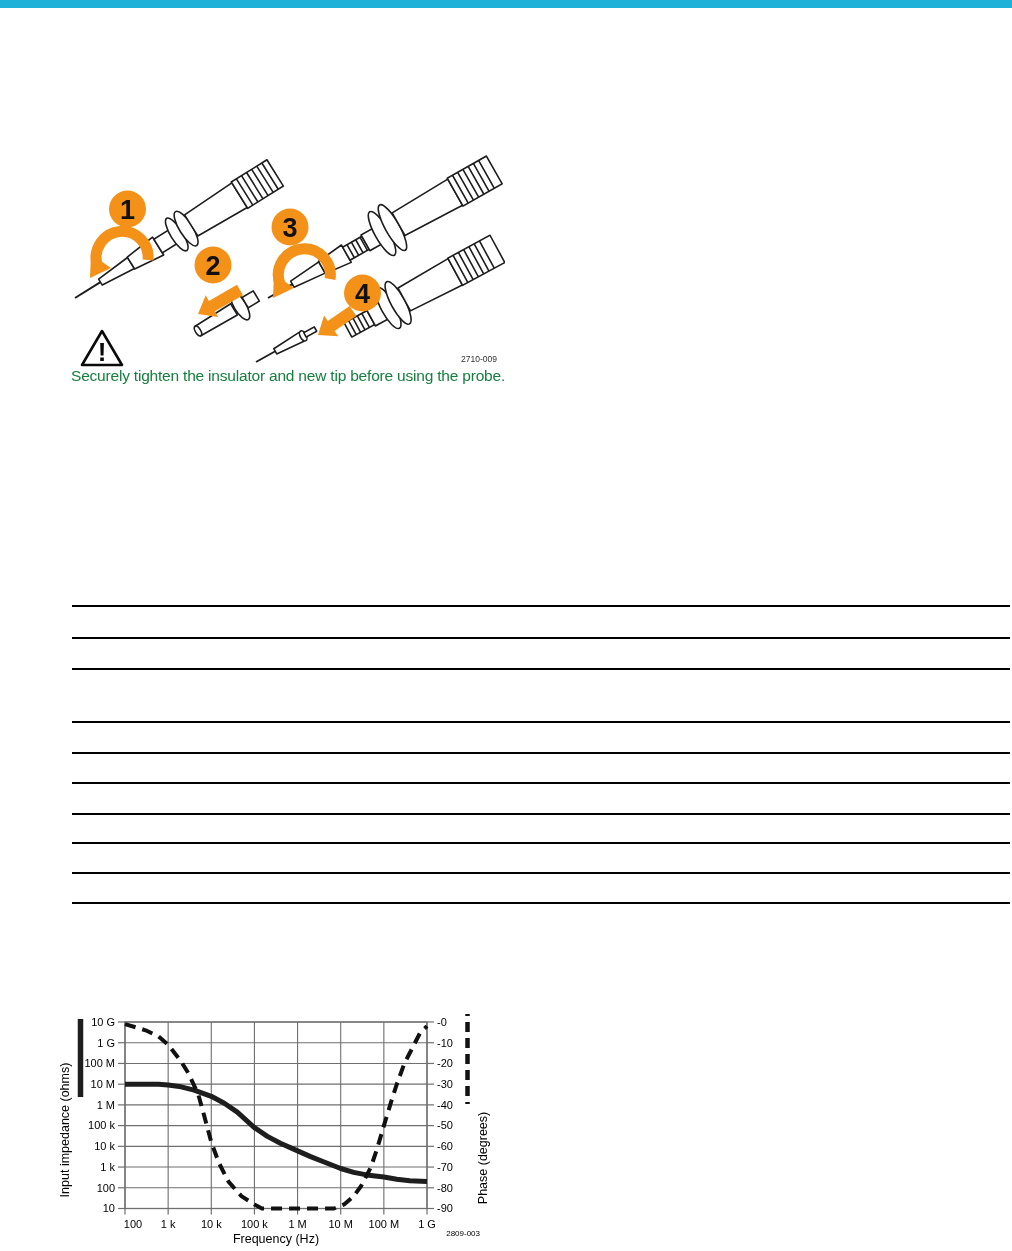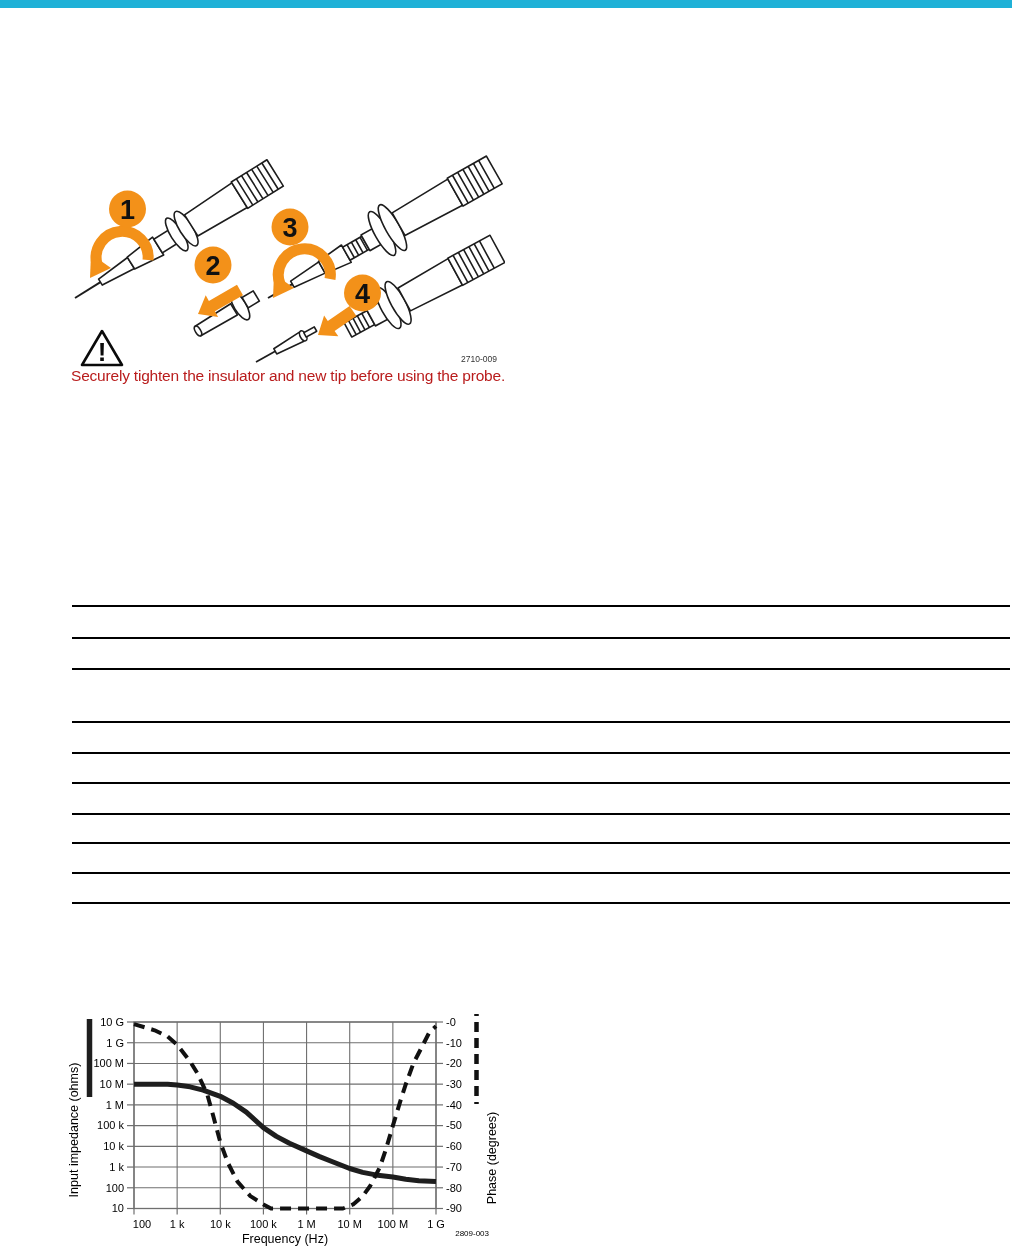--- a/index.html
+++ b/index.html
@@ -5,25 +5,25 @@
   html,body{margin:0;padding:0;background:#e8e8e8;}
   .page{
     position:relative; width:1012px; height:1251px; background:#ffffff;
     margin:0 auto; overflow:hidden;
     font-family:"Liberation Sans", sans-serif; color:#000;
   }
   .topbar{position:absolute; left:0; top:0; width:1012px; height:8px; background:#1FB1D7;}
   .probe-figure{position:absolute; left:60px; top:150px;}
   .figure-caption{
     position:absolute; left:71px; top:367px; width:520px;
-    font-size:15.5px; letter-spacing:-0.2px; color:#b91c1c;
+    font-size:15.5px; letter-spacing:-0.2px; color:#15803d;
   }
   .spec-table{position:absolute; left:72px; top:605px; width:938px; height:300px;}
   .spec-table .rule{position:absolute; left:0; width:100%; height:0; border-top:2px solid #000;}
-  .chart-wrap{position:absolute; left:64px; top:1000px; width:450px; height:251px;}
+  .chart-wrap{position:absolute; left:55px; top:1000px; width:450px; height:251px;}
   svg text{font-family:"Liberation Sans", sans-serif;}
 </style>
 </head>
 <body>
 
 <div class="page">
 
   <div class="topbar" style="background: rgb(31, 177, 215);"></div>
 
   <svg class="probe-figure" width="445" height="218" viewBox="0 0 445 218">

